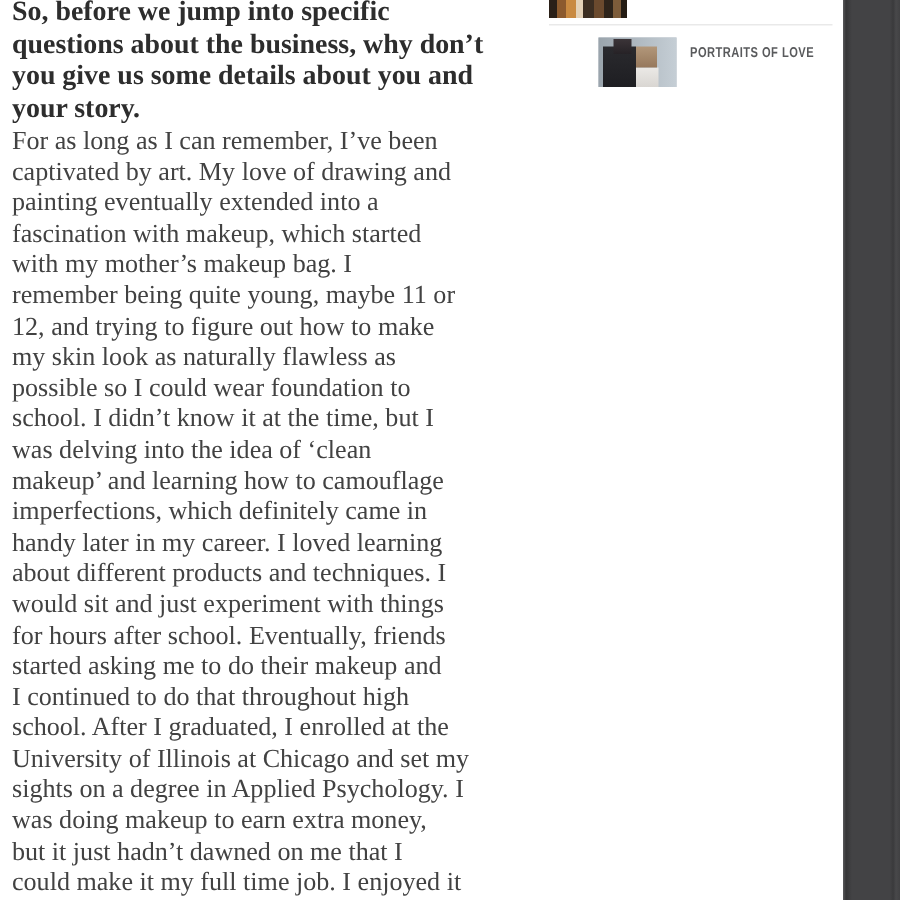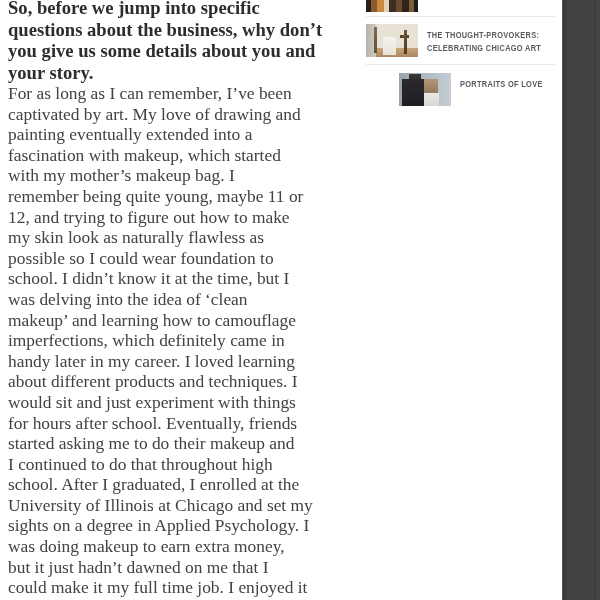--- a/index.html
+++ b/index.html
@@ -179,25 +179,20 @@
   </div>
 
   <aside class="sidebar">
 
     <a class="sb-item first">
       <span class="thumb thumb-food"></span>
       <span class="sb-title"></span>
     </a>
 
 
-    <a class="sb-item third">
-      <span class="thumb thumb-studio"></span>
-      <span class="sb-title">THE THOUGHT-PROVOKERS:
-CELEBRATING CHICAGO ART</span>
-    </a>
 
     <a class="sb-item last">
       <span class="thumb thumb-couple"></span>
       <span class="sb-title">PORTRAITS OF LOVE</span>
     </a>
 
   </aside>
 
   <div class="right-bar"></div>
 

